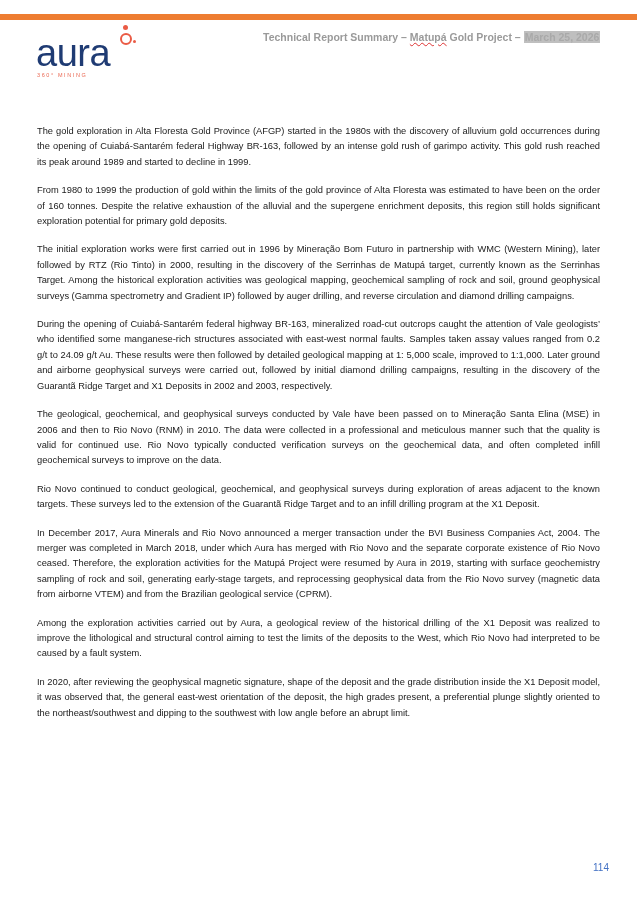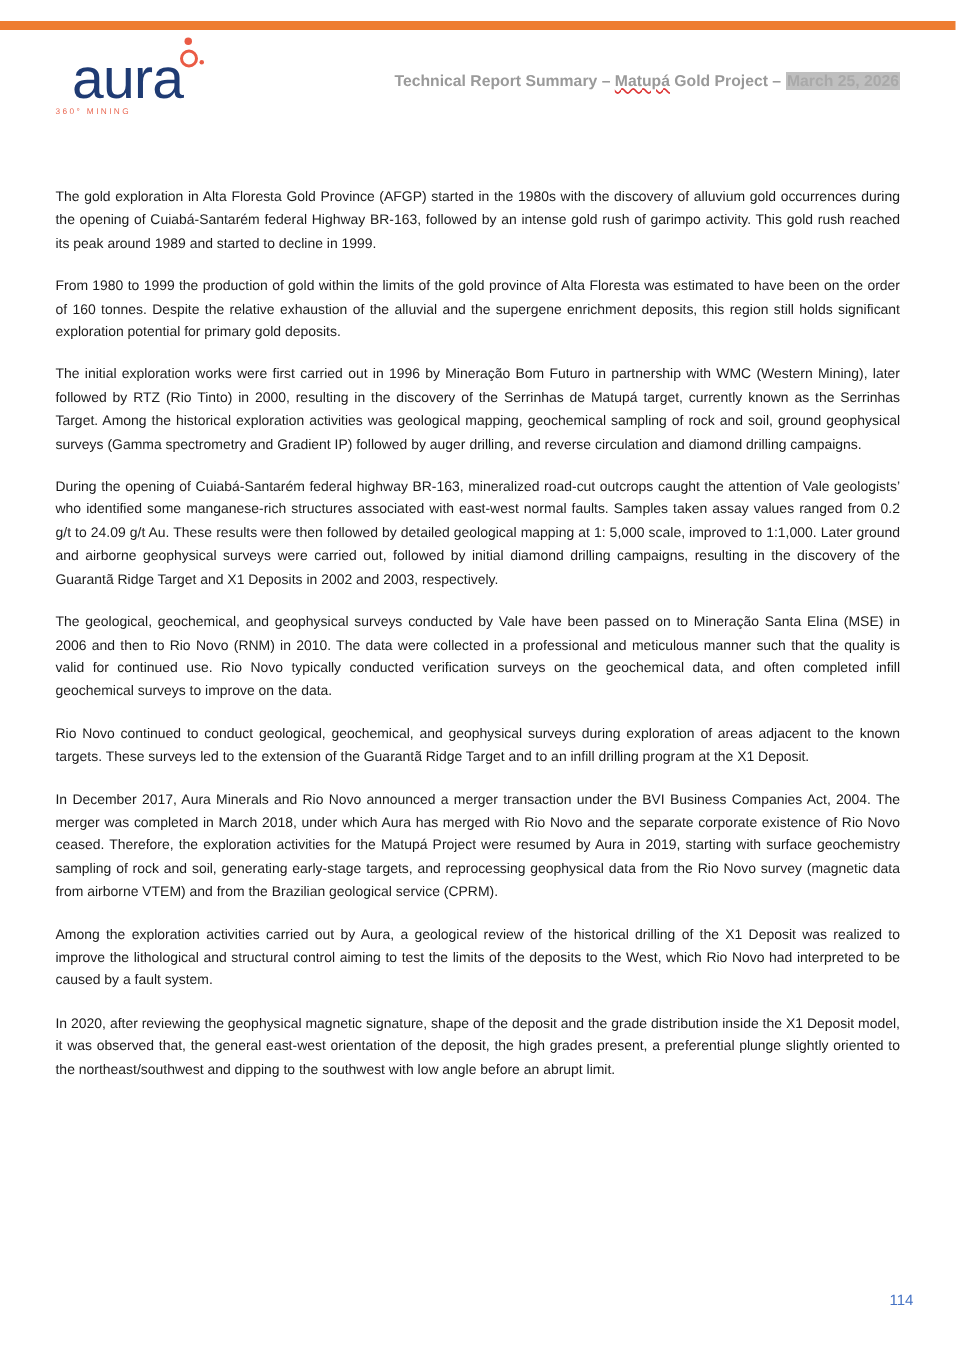--- a/index.html
+++ b/index.html
@@ -1,24 +1,24 @@
 <!DOCTYPE html>
 <html><head>
 <meta charset="utf-8">
 <style>
   html, body { margin: 0; padding: 0; background: #ffffff; }
   body { width: 637px; height: 900px; position: relative; overflow: hidden; font-family: "Liberation Sans", sans-serif; }
   .top-bar { position: absolute; top: 14px; left: 0; width: 637px; height: 6px; background: #ee7d31; }
   .logo { position: absolute; left: 36px; top: 22px; width: 120px; height: 60px; }
-  .logo-word { position: absolute; left: 12px; top: 12px; font-family: "Liberation Sans", sans-serif; font-size: 38px; letter-spacing: -0.5px; color: #1f3b73; line-height: 38px; }
+  .logo-word { position: absolute; left: 0; top: 12px; font-family: "Liberation Sans", sans-serif; font-size: 38px; letter-spacing: -0.5px; color: #1f3b73; line-height: 38px; }
   .logo-tag { position: absolute; left: 1px; top: 50px; font-size: 5.5px; letter-spacing: 1.6px; color: #ea6a55; }
   .logo-ring { position: absolute; left: 84px; top: 11px; width: 8px; height: 8px; border: 2.2px solid #ea5b45; border-radius: 50%; }
   .logo-dot { position: absolute; left: 87px; top: 3px; width: 5px; height: 5px; background: #ea5b45; border-radius: 50%; }
   .logo-dot2 { position: absolute; left: 97px; top: 18px; width: 3px; height: 3px; background: #ea5b45; border-radius: 50%; }
-  .header-title { position: absolute; left: 263px; top: 48px; font-size: 10.5px; font-weight: bold; color: #9a9a9a; white-space: nowrap; }
+  .header-title { position: absolute; left: 263px; top: 31px; font-size: 10.5px; font-weight: bold; color: #9a9a9a; white-space: nowrap; }
   .header-title .underline { text-decoration: underline wavy #d33; text-decoration-thickness: 1px; }
   .header-title .date { background: #bfbfbf; color: #a9a9a9; padding: 0 1px; }
   .content { position: absolute; left: 37px; top: 112px; width: 563px; }
   h1 { margin: 0; font-weight: normal; font-size: 19.5px; color: #2f4a6b; letter-spacing: 0.2px; }
   h1 .num { margin-right: 12px; }
   h2 { margin: 17px 0 0 0; font-size: 12px; font-weight: bold; color: #1f3b5f; }
   h2 .num { margin-right: 20px; }
   p { margin: 13px 0 0 0; font-size: 9.3px; line-height: 15.4px; color: #1a1a1a; text-align: justify; }
   p:first-of-type { margin-top: 12px; }
   .page-number { position: absolute; left: 593px; top: 862px; font-size: 10px; color: #4472c4; }

